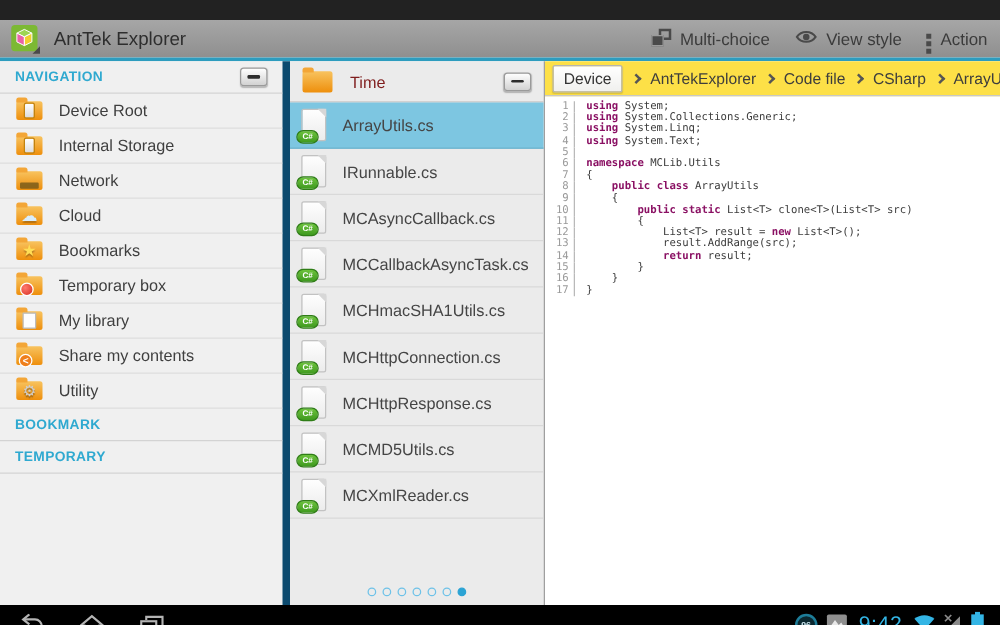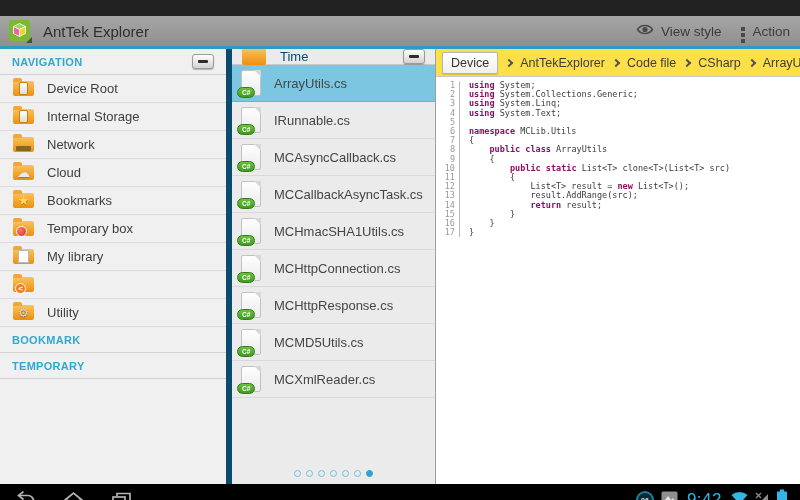--- a/index.html
+++ b/index.html
@@ -40,21 +40,21 @@
   .fb-clock { inset:auto; left:3px; bottom:-1px; width:11px; height:11px; background:radial-gradient(circle at 35% 35%, #ff7a6e, #d52b1e); border:1px solid #fff; border-radius:50%; }
   .fb-doc::after { content:""; width:9px; height:11px; background:#fdfdfd; border:1px solid #bbb; border-radius:1px; }
   .fb-share { inset:auto; left:2px; bottom:-2px; width:11px; height:11px; background:#ef7f1b; border:1px solid #fff; border-radius:50%; color:#fff; font-size:8px; font-weight:bold; }
 
   .minus-btn { width:22px; height:15px; flex:none; background:linear-gradient(#fefefe,#d2d2d2); border:1px solid #9a9a9a; border-radius:3px; display:inline-flex; align-items:center; justify-content:center; box-shadow:0 1px 1px rgba(0,0,0,.25); cursor:default; }
   .minus-bar { width:10px; height:2.5px; background:#2d2d2d; border-radius:1px; }
   .push { margin-left:auto; }
 
   
   .filepanel { width:204px; flex:none; background:#ebebeb; border-right:1px solid #9f9f9f; display:flex; flex-direction:column; position:relative; overflow:hidden; }
-  .fp-header { height:16px; flex:none; display:flex; align-items:center; gap:14px; padding:0 10px 0 10px; border-bottom:1px solid #c9c9c9; font-size:13px; color:#0c4a6e; }
+  .fp-header { height:33px; flex:none; display:flex; align-items:center; gap:14px; padding:0 10px 0 10px; border-bottom:1px solid #c9c9c9; font-size:13px; color:#7f1d1d; }
   .file-row { height:37px; flex:none; display:flex; align-items:center; gap:13px; padding:0 8px 0 9px; border-bottom:1px solid #d9d9d9; font-size:13px; color:#454545; cursor:default; }
   .file-row.selected { background:#7dc6e1; border-bottom-color:#6db3cd; }
   .csfile { position:relative; width:20px; height:26px; flex:none; background:linear-gradient(#fefefe,#ececec); border:1px solid #c2c2c2; border-radius:2px; }
   .csfile::before { content:""; position:absolute; top:-1px; right:-1px; width:0; height:0; border-style:solid; border-width:0 7px 7px 0; border-color:transparent #d7d7d7 transparent transparent; }
   .cspill { position:absolute; bottom:-3px; left:-5px; background:linear-gradient(#6cc23c,#3f9a1f); border:1px solid #2f7d17; border-radius:6px; color:#fff; font-size:6.5px; font-weight:bold; padding:1px 4px; line-height:1.1; }
   .dots { position:absolute; bottom:7px; left:0; right:0; display:flex; justify-content:center; gap:5px; }
   .dot { width:7px; height:7px; border-radius:50%; border:1.5px solid #6ec2e8; }
   .dot.active { background:#2ba3d4; border-color:#2ba3d4; }
 
   
@@ -88,20 +88,24 @@
       <svg width="25" height="25" viewBox="0 0 25 25">
         <rect x="1" y="1" width="21" height="21" rx="3" fill="#7cb933"></rect>
         <polygon points="11.5,4.5 17.5,7.5 11.5,10.5 5.5,7.5" fill="#9ed653" stroke="#fff" stroke-width="0.8"></polygon>
         <polygon points="5.5,7.5 11.5,10.5 11.5,17.5 5.5,14.5" fill="#e963a8" stroke="#fff" stroke-width="0.8"></polygon>
         <polygon points="17.5,7.5 11.5,10.5 11.5,17.5 17.5,14.5" fill="#f2d02e" stroke="#fff" stroke-width="0.8"></polygon>
         <polygon points="18,24 24,24 24,18" fill="#4a4a4a"></polygon>
       </svg>
     </span>
     <span class="app-title">AntTek Explorer</span>
     <div class="ab-actions">
+        <span class="ab-item">
+          <span><span class="ic-multi"><span class="m-back"></span><span class="m-front"></span></span></span>
+          <span>Multi-choice</span>
+        </span>
         <span class="ab-item">
           <span><svg width="18" height="13" viewBox="0 0 18 13">
               <path d="M1.5 6.5 C5 1.2 13 1.2 16.5 6.5 C13 11.8 5 11.8 1.5 6.5 Z" fill="none" stroke="#4a4a4a" stroke-width="1.6"></path>
               <circle cx="9" cy="6.5" r="2.6" fill="#4a4a4a"></circle>
             </svg></span>
           <span>View style</span>
         </span>
         <span class="ab-item">
           <span><span class="ic-dots">
               <i></i>
@@ -162,20 +166,21 @@
         <div class="sb-item">
           <span class="folder">
             <span class="fbadge fb-doc"></span>
           </span>
           <span>My library</span>
         </div>
         <div class="sb-item">
           <span class="folder">
             <span class="fbadge fb-share">&lt;</span>
           </span>
+          <span>Share my contents</span>
         </div>
         <div class="sb-item">
           <span class="folder">
             <span class="fbadge fb-gear">⚙</span>
           </span>
           <span>Utility</span>
         </div>
         <div class="sb-header">
           <span>BOOKMARK</span>
         </div>

